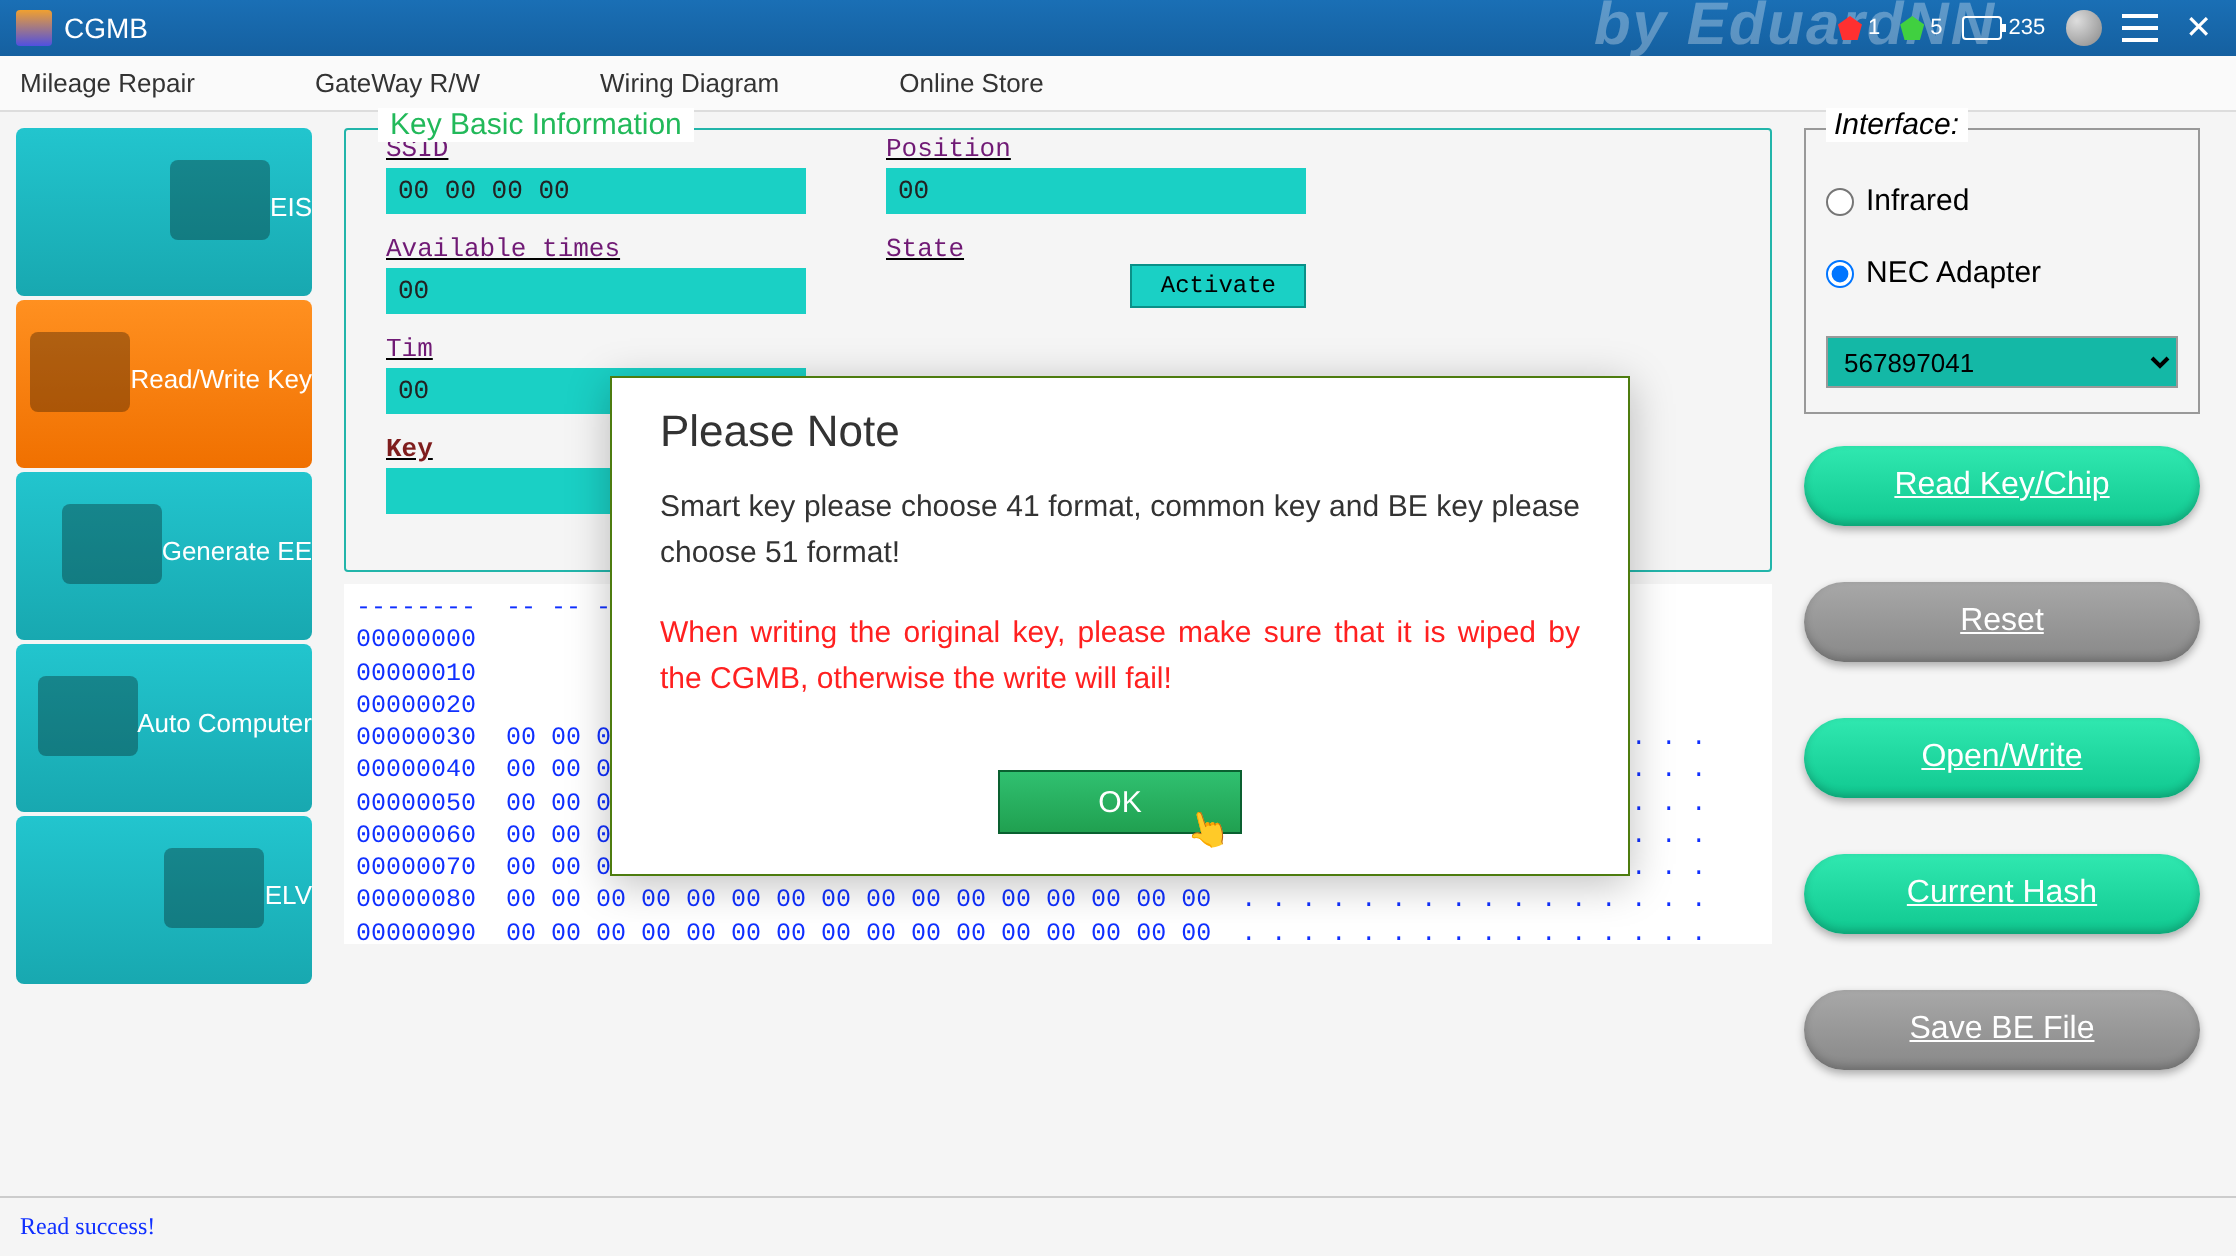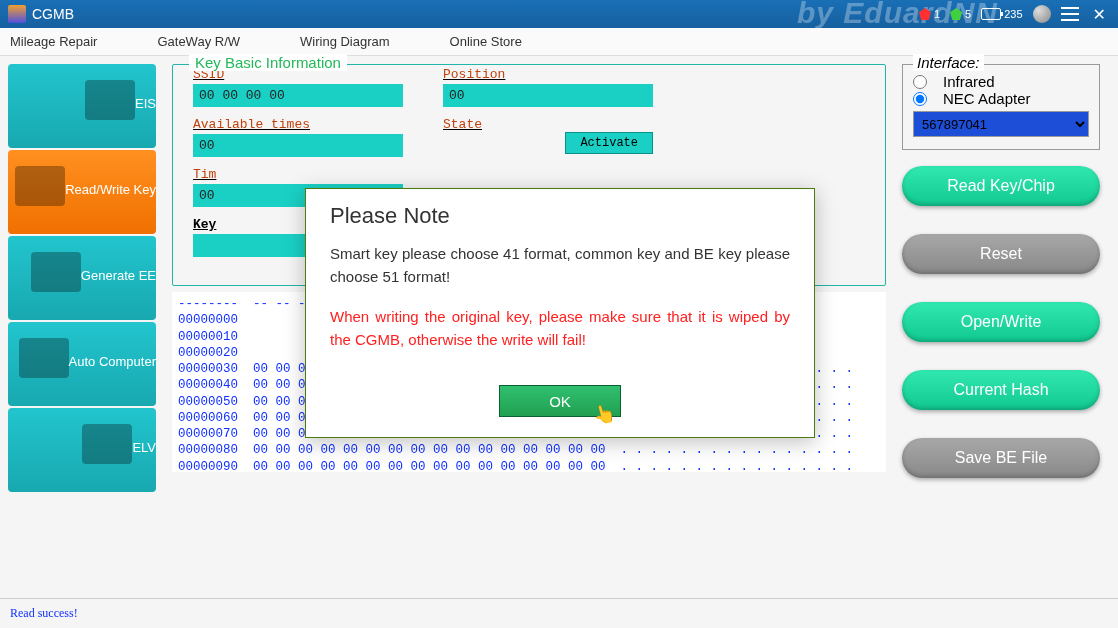--- a/index.html
+++ b/index.html
@@ -37,37 +37,37 @@
 
 
 .main { flex: 1; padding: 8px 12px; position: relative; }
 
 
 .fset { border: 1px solid #22b5aa; border-radius: 2px; padding: 2px 20px 18px; margin-bottom: 6px; position: relative; text-decoration: underline; }
 .fset-legend { position: absolute; top: -11px; left: 16px; background: #fff; padding: 0 6px; color: #22b95a; font-size: 15px; font-weight: 500; }
 .form-row { display: flex; gap: 40px; margin-bottom: 10px; }
 .form-col { flex: 1; }
 .form-col.half { flex: 0 0 210px; }
-.flabel { font-family: "Courier New", monospace; font-size: 13px; color: #c2410c; margin-bottom: 2px; display: block; }
-.flabel.purple { color: #000000; font-weight: bold; }
+.flabel { font-family: "Courier New", monospace; font-size: 13px; color: #701a75; margin-bottom: 2px; display: block; }
+.flabel.purple { color: #7f1d1d; font-weight: bold; }
 .finput { width: 100%; background: #1ad0c5; border: none; padding: 4px 6px; font-family: "Courier New", monospace; font-size: 13px; color: #222; }
 .activate-btn { background: #1ad0c5; border: 1px solid #0a9088; padding: 3px 14px; font-family: "Courier New", monospace; font-size: 12px; cursor: pointer; float: right; margin-top: -2px; }
 
 
 .hexdump { font-family: "Courier New", monospace; font-size: 12.5px; color: #1030ff; line-height: 1.3; white-space: pre; background: #fff; padding: 4px 6px; height: 180px; overflow: hidden; }
 
 
 .rightpane { width: 220px; padding: 8px 18px 8px 4px; }
 .fset2 { border: 1px solid #999; padding: 8px 10px 12px; position: relative; margin-bottom: 16px; }
 .fset2-legend { position: absolute; top: -11px; left: 10px; background: #fff; padding: 0 4px; font-size: 15px; font-style: italic; font-weight: 500; }
-.radio-row { display: flex; align-items: center; gap: 16px; margin: 0 0; font-size: 15px; }
+.radio-row { display: flex; align-items: center; gap: 6px; margin: 19px 0; font-size: 15px; }
 .radio-row input { width: 14px; height: 14px; }
-.combo { width: 100%; height: 26px; border: 1px solid #999; background: #1d4ed8; font-size: 13px; padding: 0 4px; margin-top: 4px; }
-
-.action-btn { width: 100%; height: 40px; border-radius: 20px; border: none; font-size: 16px; color: #fff; margin-bottom: 28px; cursor: pointer; box-shadow: inset 0 -2px 4px rgba(0,0,0,0.2), 0 2px 4px rgba(0,0,0,0.3); }
+.combo { width: 100%; height: 26px; border: 1px solid #999; background: #14b8a6; font-size: 13px; padding: 0 4px; margin-top: 4px; }
+
+.action-btn { width: 100%; height: 40px; border-radius: 20px; border: none; font-size: 16px; color: #fff; margin-bottom: 28px; cursor: pointer; box-shadow: inset 0 -2px 4px rgba(0,0,0,0.2), 0 2px 4px rgba(0,0,0,0.3); text-decoration: underline; }
 .action-btn.green { background: linear-gradient(to bottom, #30e8b0, #10c890); }
 .action-btn.gray { background: linear-gradient(to bottom, #a8a8a8, #888); }
 
 
 .statusbar { position: absolute; bottom: 0; left: 0; right: 0; height: 30px; border-top: 1px solid #ccc; display: flex; align-items: center; padding: 0 10px; }
 .status-text { font-family: Liberation Serif, serif; font-size: 12px; color: #1030ff; }
 
 
 .modal { position: absolute; left: 305px; top: 188px; width: 510px; background: #fff; border: 1px solid #4d7c0f; box-shadow: 0 4px 20px rgba(0,0,0,0.25); padding: 14px 24px 20px; z-index: 100; }
 .modal-title { font-size: 22px; color: #333; margin-bottom: 14px; }

